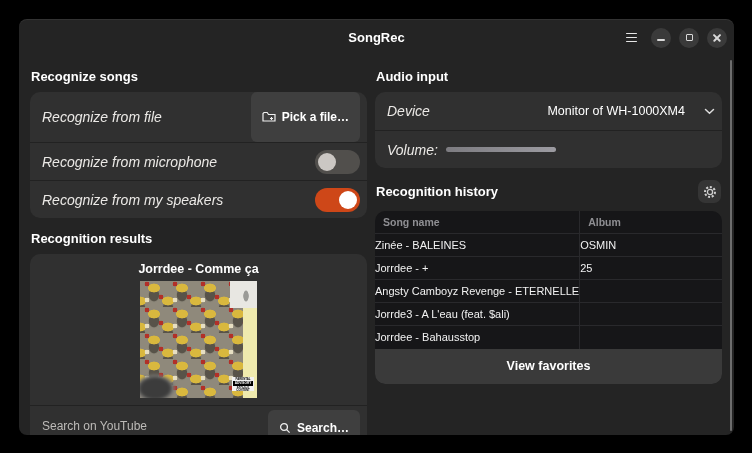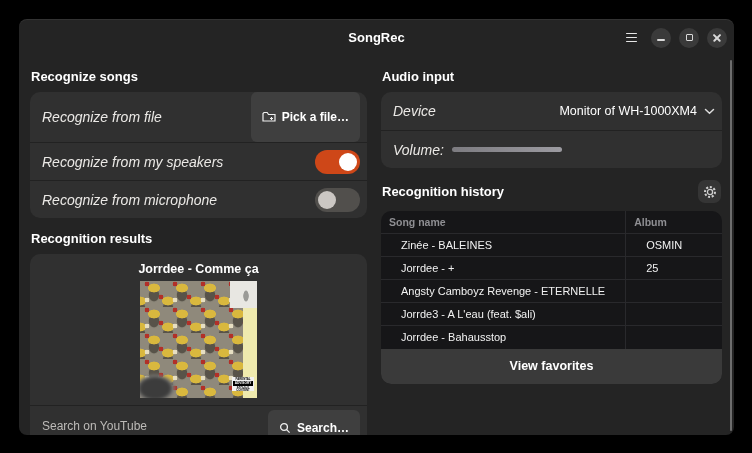--- a/index.html
+++ b/index.html
@@ -20,21 +20,21 @@
   .tb-burger i { display:block; width:11px; height:1.6px; background:#e6e6e6; border-radius:1px; }
   .tb-circle { width:20px; height:20px; border-radius:50%; border:none; background:#3a3a3a;
                display:flex; align-items:center; justify-content:center; cursor:pointer; padding:0; }
   .ic-min { width:8px; height:1.6px; background:#d9d9d9; border-radius:1px; margin-top:5px; }
   .ic-max { width:7px; height:7px; border:1.4px solid #d9d9d9; border-radius:1px; }
   .ic-close { position:relative; width:10px; height:10px; }
   .ic-close:before,.ic-close:after { content:""; position:absolute; left:0; top:4.2px; width:10px; height:1.6px;
                background:#d9d9d9; border-radius:1px; }
   .ic-close:before { transform:rotate(45deg); } .ic-close:after { transform:rotate(-45deg); }
   
-  .content { display:flex; padding:0 12px 0 11px; gap:14px; }
+  .content { display:flex; padding:0 12px 0 11px; gap:8px; }
   .col-left { width:337px; flex:none; }
   .col-right { flex:1; min-width:0; }
   h2.section { font-size:13px; font-weight:700; color:#fff; margin:13px 0 8px 1px; }
   .card { background:#303030; border-radius:10px; }
   .prow { display:flex; align-items:center; min-height:38px; padding:0 7px 0 12px; }
   .prow + .prow { border-top:1px solid rgba(0,0,0,0.28); }
   .prow .rlabel { font-size:14px; color:#ebe9e6;font-style:italic; }
   .spacer { flex:1; }
   
   .btn { display:flex; align-items:center; gap:6px; background:#3f3f3f; border:none; border-radius:6px;
@@ -74,32 +74,32 @@
     filter:blur(1.5px); }
   .art-advisory { position:absolute; right:3px; bottom:7px; width:22px; height:14px; background:#f2f2f2;
     display:flex; flex-direction:column; justify-content:space-between; padding:1px;
     font-size:2.8px; line-height:3.2px; text-align:center; color:#000; font-weight:700; }
   .art-advisory .band { background:#000; color:#fff; font-size:3.2px; line-height:4.5px; }
   .search-row { border-top:1px solid rgba(0,0,0,0.28); display:flex; align-items:center;
                 min-height:35px; padding:0 7px 0 12px; }
   .search-row .rlabel { color:#bdbbb8; font-size:12px; }
   .search-btn { border-radius:6px 6px 6px 6px; margin:4px 0 0 0; height:28px; }
   
-  .device-value { font-size:12.5px; color:#fff; margin-right:7px; white-space:nowrap; }
+  .device-value { font-size:12.5px; color:#fff; margin-right:19px; white-space:nowrap; }
   .vol-bar { width:110px; height:5px; border-radius:3px; margin-left:8px;
              background:linear-gradient(to right,#7d7c81,#9c9ba1); }
   .hist-header { display:flex; align-items:center; margin:12px 0 8px 1px; }
   .hist-header h2 { margin:0; }
   .gear-btn { margin-left:auto; width:23px; height:23px; border-radius:7px; background:#353535; border:none;
               display:flex; align-items:center; justify-content:center; cursor:pointer; margin-right:1px; }
   .table-card { border-radius:10px; overflow:hidden; background:#161618; }
   table.hist { width:100%; border-collapse:collapse; font-size:11px; }
   table.hist th { text-align:left; color:#8f8f93; font-weight:700; font-size:10.5px;
                   padding:5px 8px; border:1px solid #29292c; border-top:none; height:22px; }
-  table.hist td { color:#f2f2f2; padding:4px 20px; border:1px solid #29292c; height:23px; white-space:nowrap; }
+  table.hist td { color:#f2f2f2; padding:4px 0; border:1px solid #29292c; height:23px; white-space:nowrap; }
   table.hist th:first-child, table.hist td:first-child { border-left:none; width:178px; }
   table.hist th:last-child,  table.hist td:last-child  { border-right:none; }
   table.hist tr:last-child td { border-bottom:none; }
   .fav-btn { display:block; width:100%; background:#3a3a3a; border:none; color:#fff; font-weight:700;
              font-size:12.5px; height:35px; cursor:pointer; font-family:inherit; }
   
   .scrollbar { position:absolute; right:2px; top:41px; width:2.5px; height:371px;
                background:#6d6d6d; border-radius:2px; }
   svg { display:block; }
 </style>
@@ -141,30 +141,30 @@
             <span>
               <svg width="14" height="12" viewBox="0 0 14 12" fill="none" stroke="#efefef" stroke-width="1.2">
                 <path d="M1 2.5 L1 10 L13 10 L13 3.5 L6.5 3.5 L5.2 1.5 L2 1.5 Z"></path>
                 <path d="M9.5 6 L9.5 9 M8 7.5 L11 7.5" stroke-width="1.1"></path>
               </svg>
             </span>
             <span>Pick a file…</span>
           </button>
         </div>
         <div class="prow">
+          <span class="rlabel">Recognize from microphone</span>
+          <span class="spacer"></span>
+          <span class="switch switch-off">
+              <span class="knob"></span>
+            </span>
+        </div>
+        <div class="prow">
           <span class="rlabel">Recognize from my speakers</span>
           <span class="spacer"></span>
           <span class="switch switch-on">
-              <span class="knob"></span>
-            </span>
-        </div>
-        <div class="prow">
-          <span class="rlabel">Recognize from microphone</span>
-          <span class="spacer"></span>
-          <span class="switch switch-off">
               <span class="knob"></span>
             </span>
         </div>
       </div>
 
       <h2 class="section">Recognition results</h2>
 
       <div class="card results-card">
         <div class="song-title">Jorrdee - Comme ça</div>
         <div class="album-wrap">

